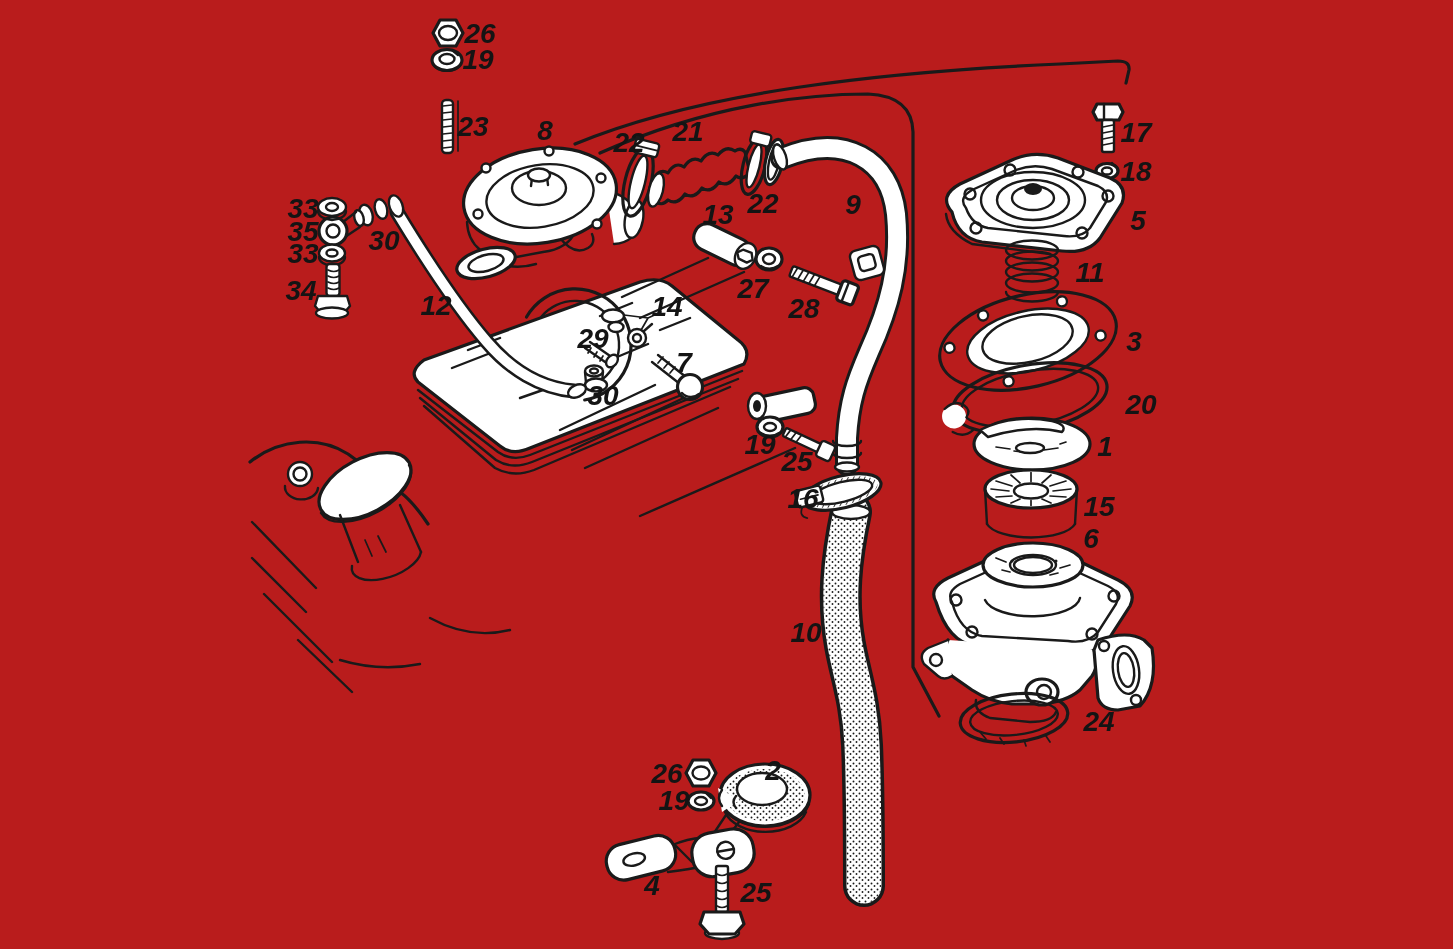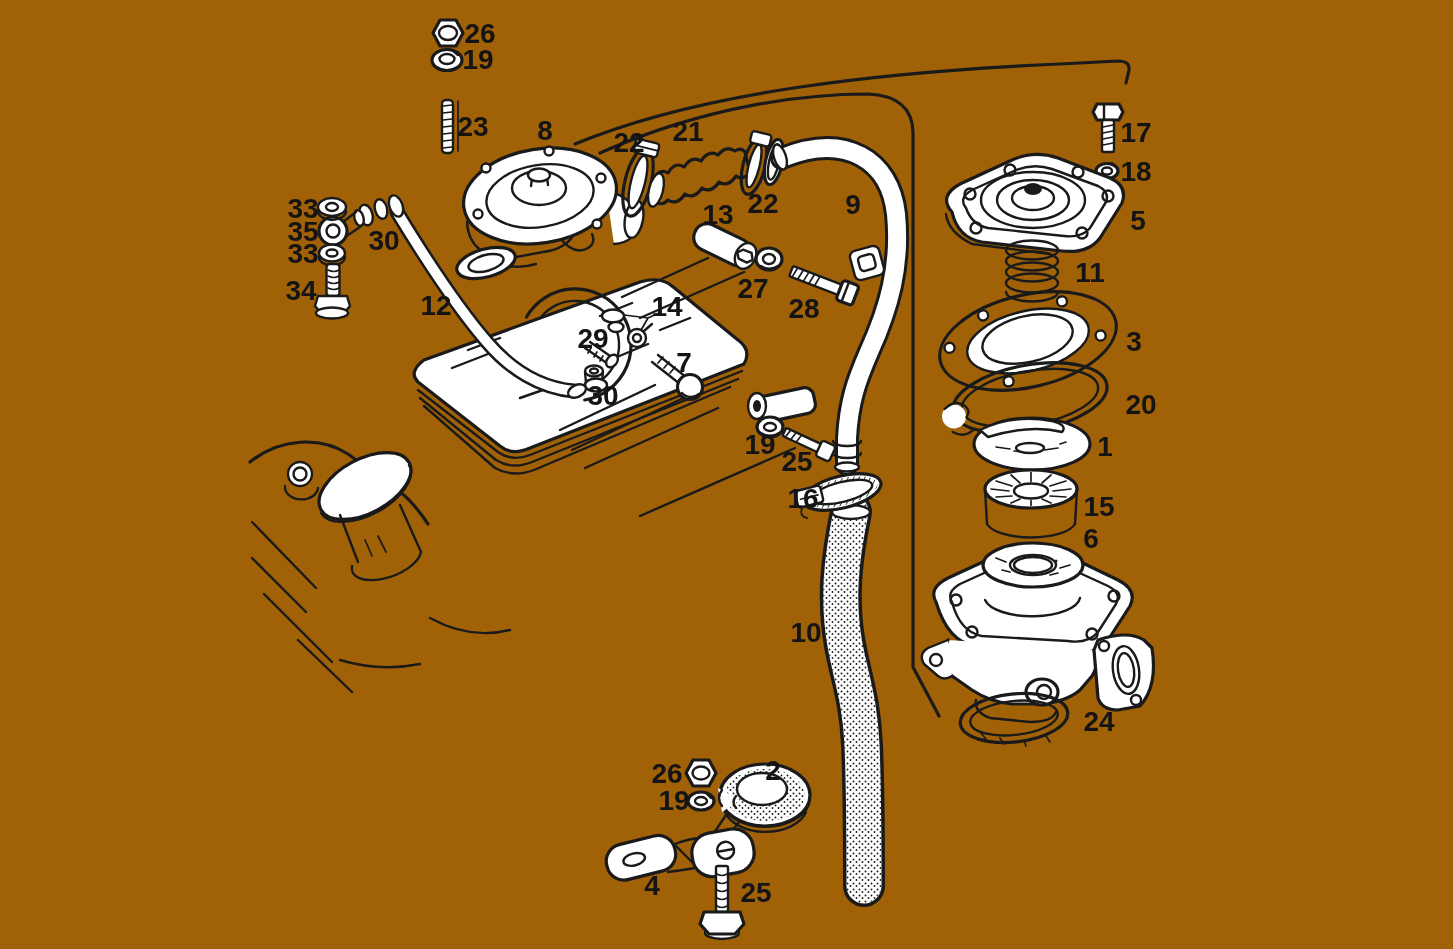--- a/index.html
+++ b/index.html
@@ -1,16 +1,16 @@
 <!DOCTYPE html>
 <html><head>
 <meta charset="utf-8">
 <style>
   html,body{margin:0;padding:0;background:#fff;}
-  .stage{width:1453px;height:949px;position:relative;background:#a16207;overflow:hidden;}
+  .stage{width:1453px;height:949px;position:relative;background:#b91c1c;overflow:hidden;font-style:italic;}
   svg{position:absolute;left:0;top:0;}
   .s{fill:none;stroke:#1a1a1a;stroke-width:2.4;stroke-linecap:round;stroke-linejoin:round;}
   .sf{fill:#ffffff;stroke:#1a1a1a;stroke-width:2.4;stroke-linecap:round;stroke-linejoin:round;}
   .st{stroke-width:3.2;}
   .thin{stroke-width:1.7;}
   .dk{fill:#1a1a1a;stroke:none;}
   .lbl{font-family:"Liberation Sans",sans-serif;font-weight:700;fill:#141414;text-anchor:middle;dominant-baseline:central;}
 </style>
 </head>
 <body>

